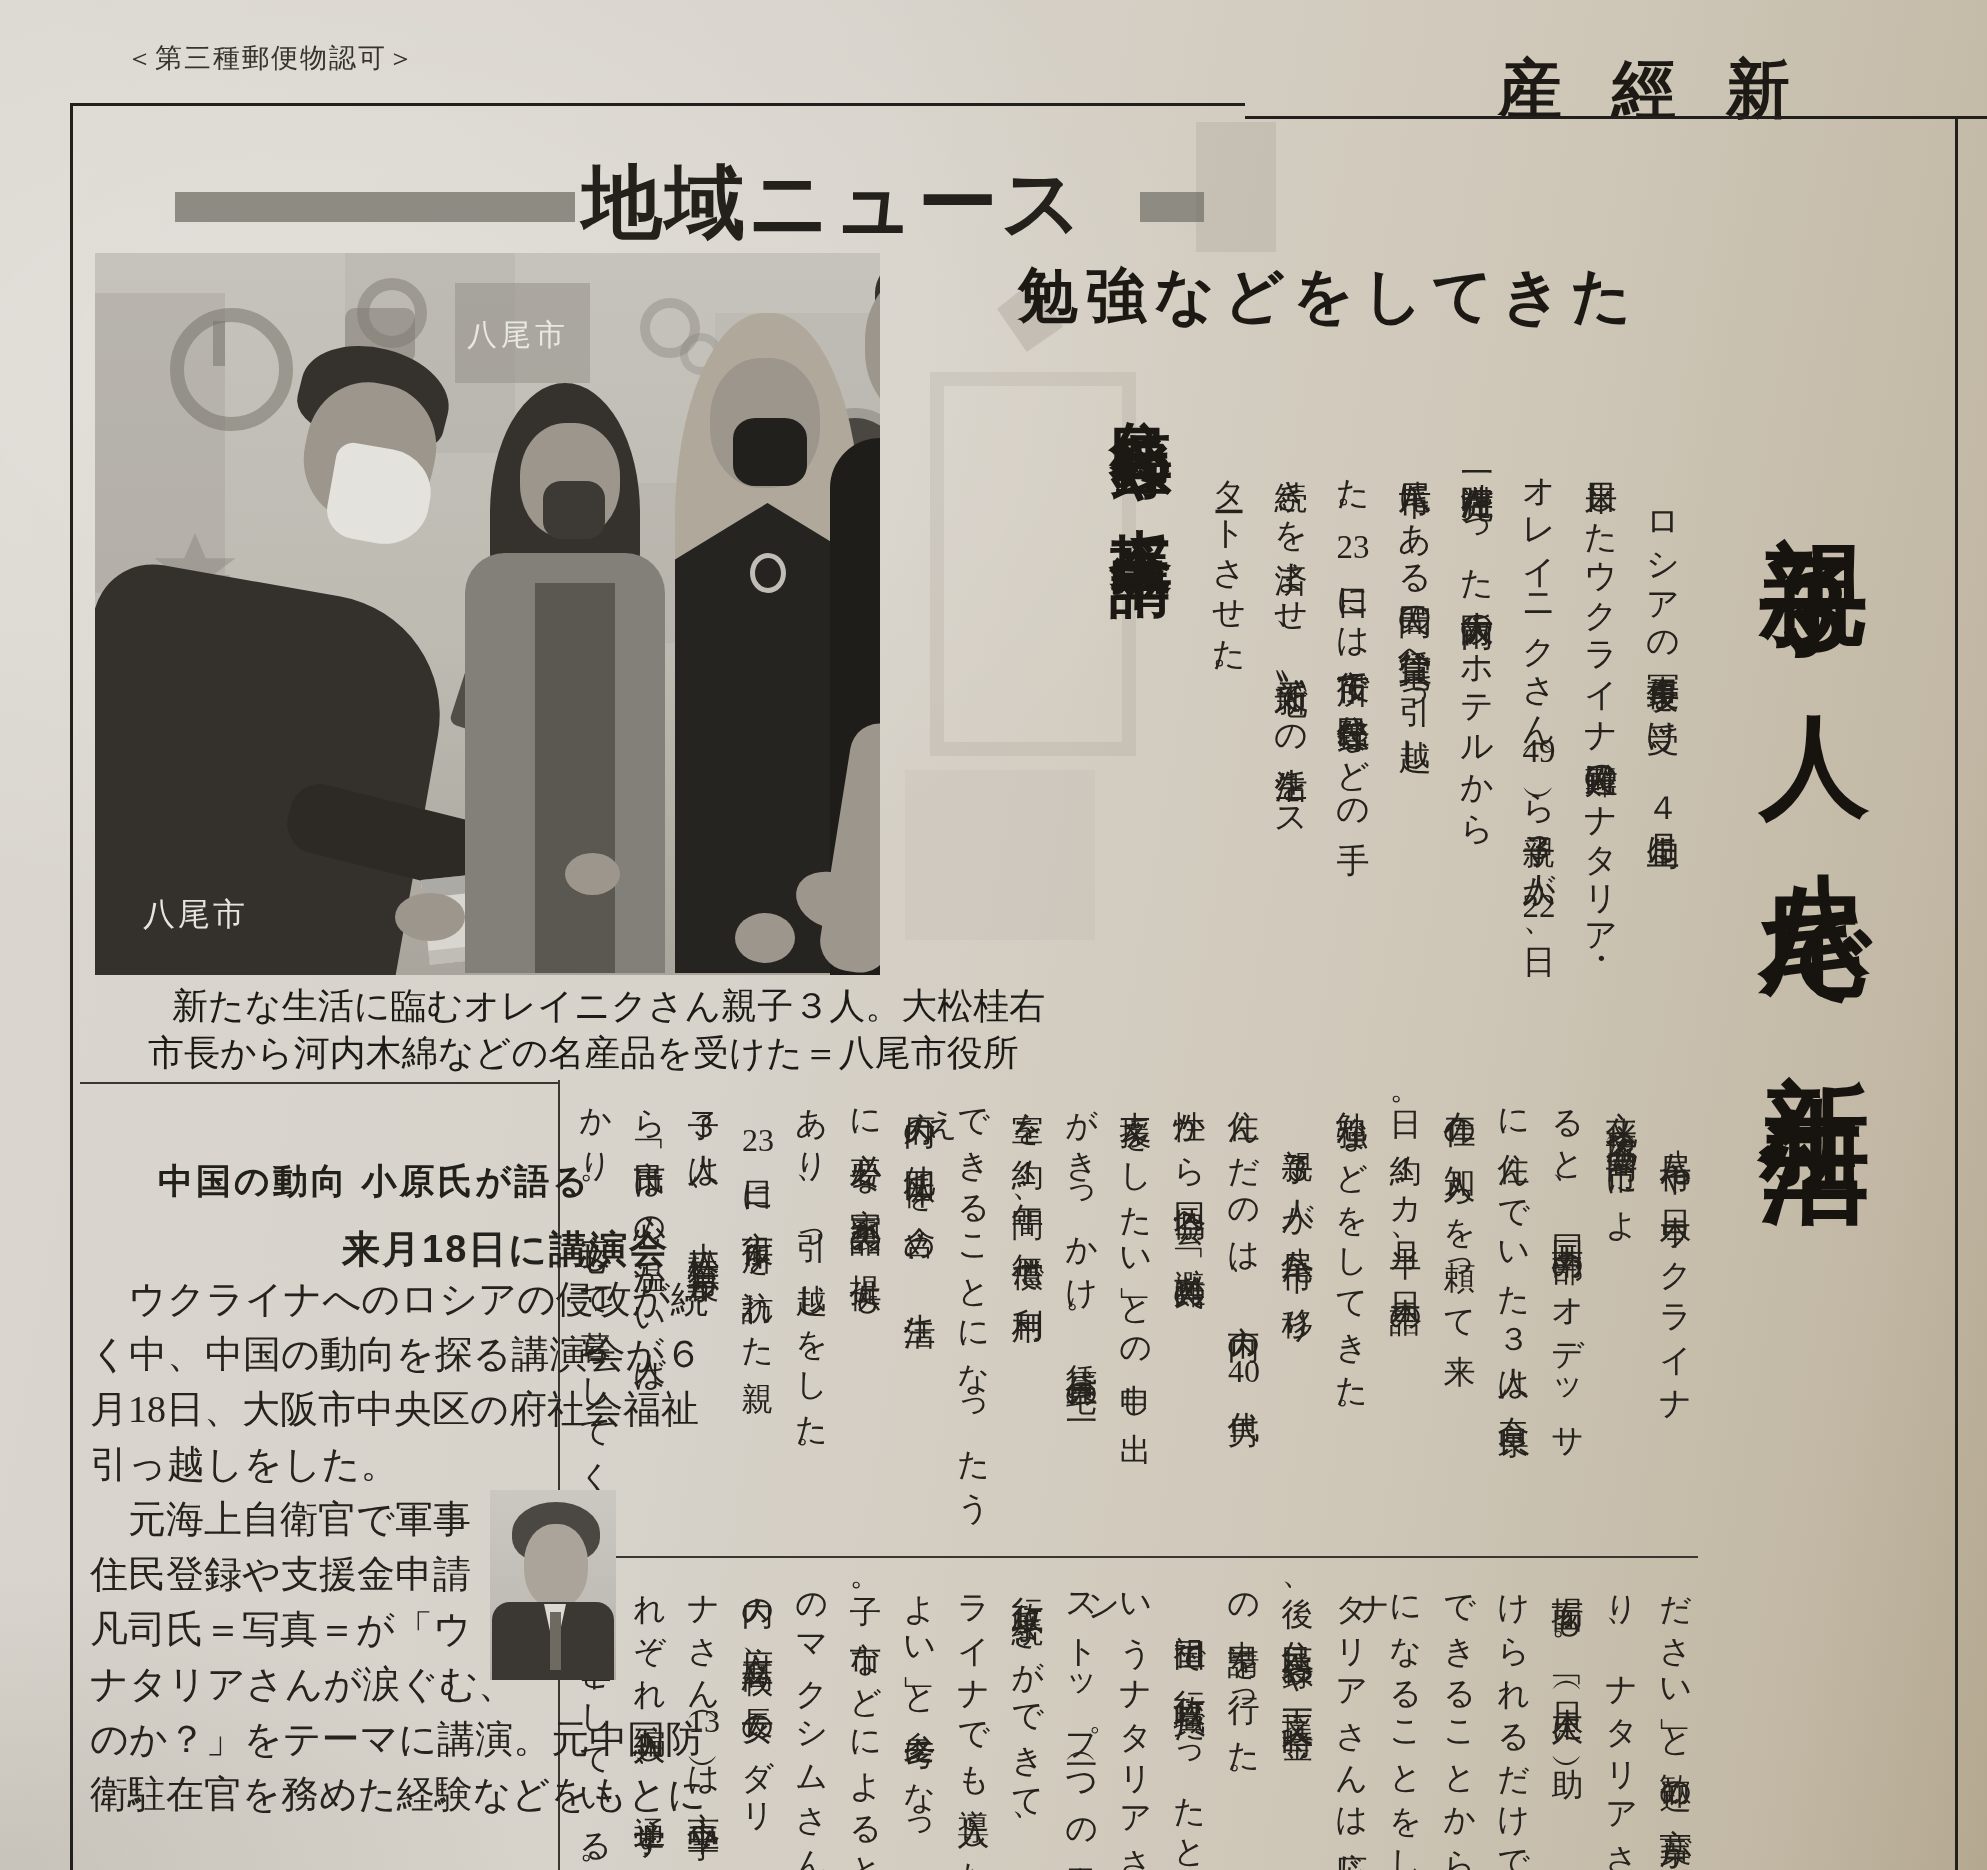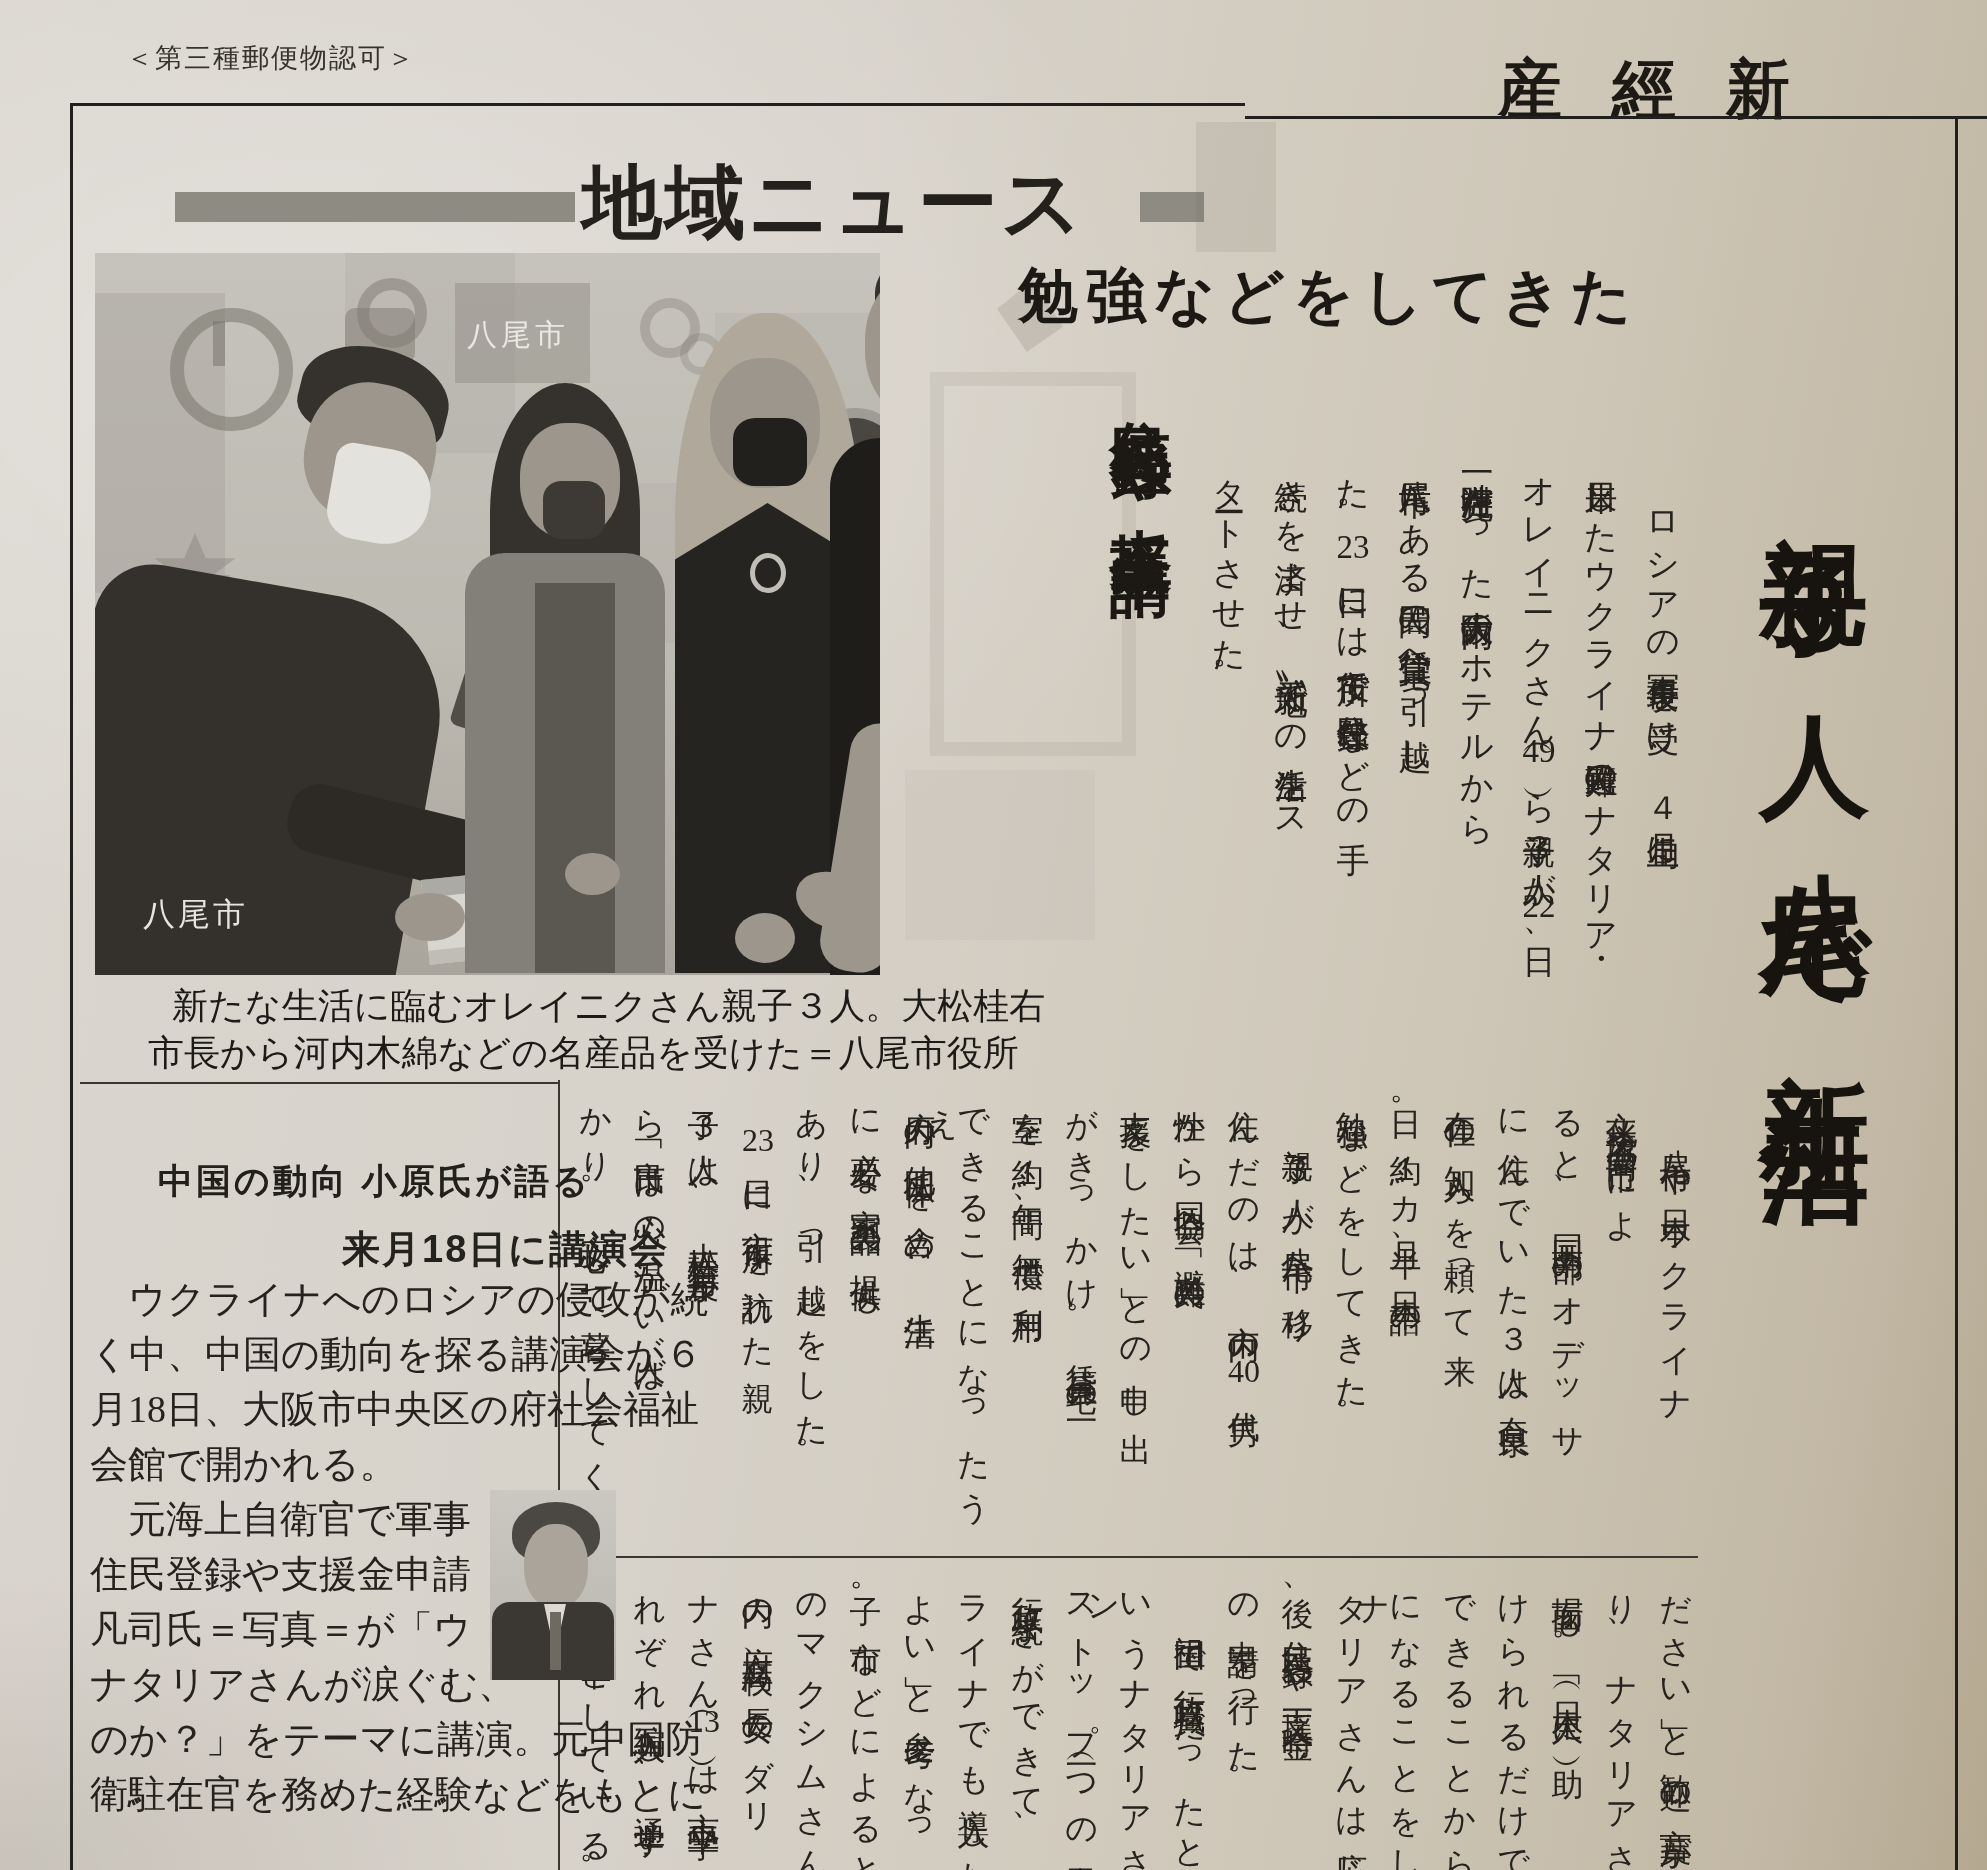--- a/index.html
+++ b/index.html
@@ -223,21 +223,21 @@
 
   <div class="abs rule" style="left:558px;top:1080px;width:2px;height:790px;background:#3a3731;"></div>
   <div class="abs rule" style="left:80px;top:1082px;width:478px;height:2px;background:#3a3731;"></div>
 
   <div class="abs sa-headline">中国の動向 小原氏が語る</div>
   <div class="abs sa-subhead">来月18日に講演会</div>
   <div class="abs sa-body">
       <div class="sa-line">　ウクライナへのロシアの侵攻が続</div>
       <div class="sa-line">く中、中国の動向を探る講演会が６</div>
       <div class="sa-line">月18日、大阪市中央区の府社会福祉</div>
-      <div class="sa-line">会館で開かれる。</div>
+      <div class="sa-line">引っ越しをした。</div>
       <div class="sa-line">　元海上自衛官で軍事</div>
       <div class="sa-line">住民登録や支援金申請</div>
       <div class="sa-line">凡司氏＝写真＝が「ウ</div>
       <div class="sa-line">ナタリアさんが涙ぐむ、</div>
       <div class="sa-line">のか？」をテーマに講演。元中国防</div>
       <div class="sa-line">衛駐在官を務めた経験などをもとに</div>
     </div>
 
   <div class="abs portrait">
     <div style="left:22px;top:12px;width:88px;height:62px;background:#4b4742;border-radius:50% 50% 42% 42%;"></div>

